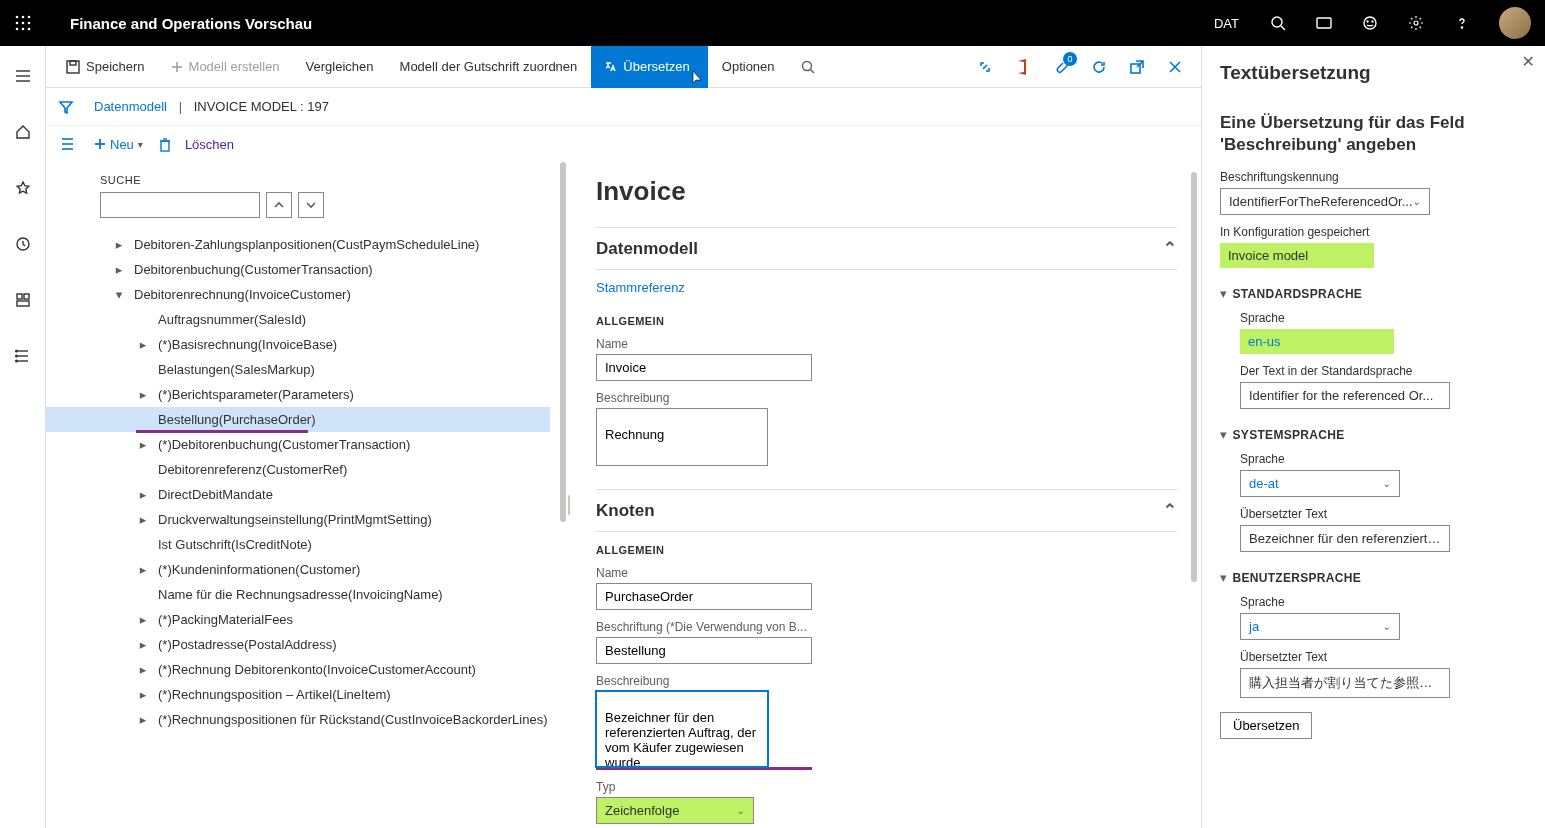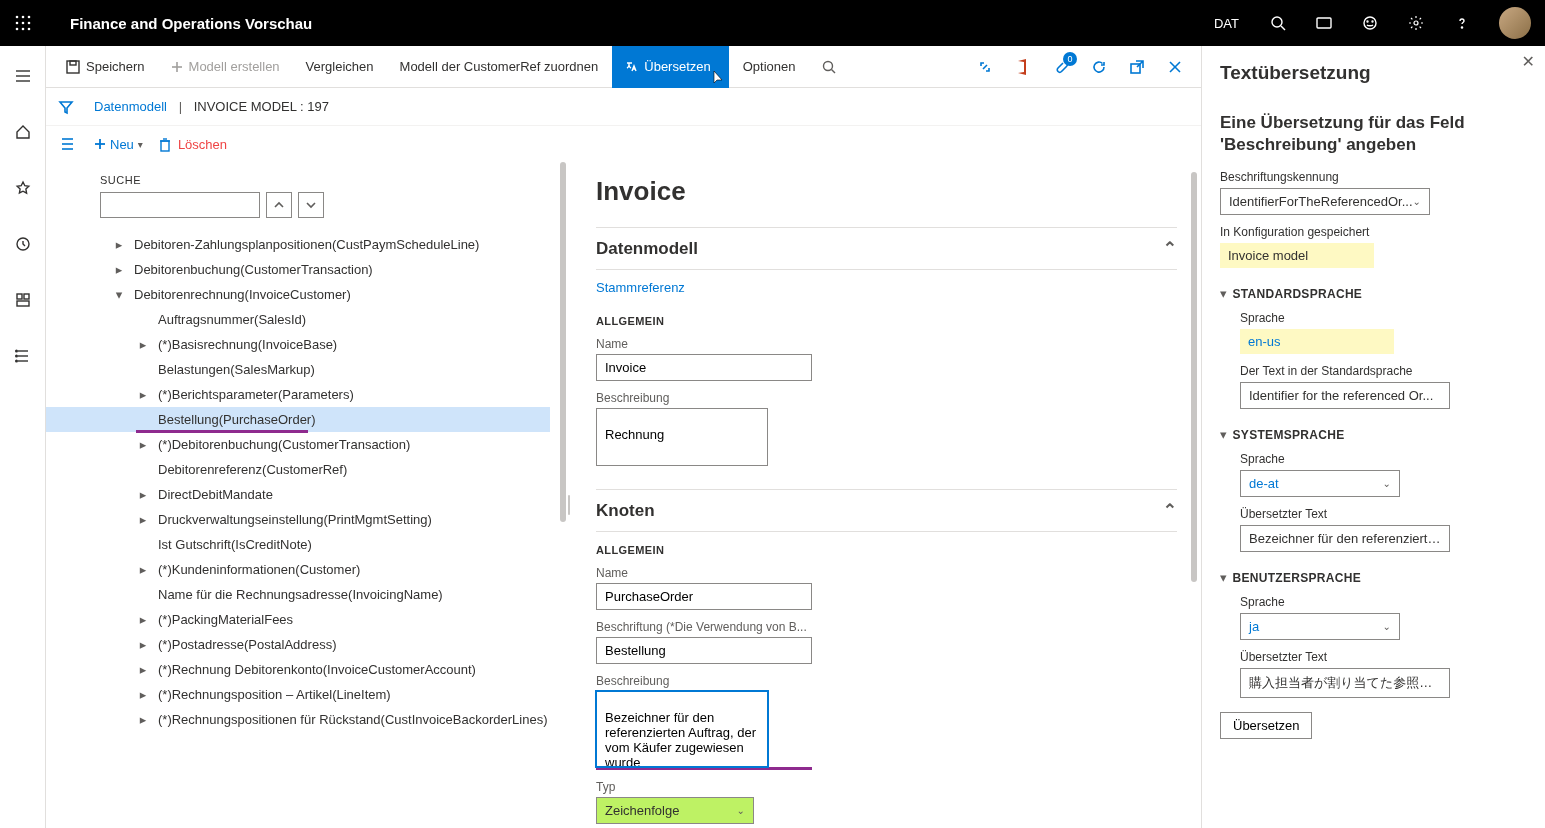--- a/index.html
+++ b/index.html
@@ -22,21 +22,21 @@
 .cmdbar .spacer{flex:1}
 .cmdbar .ricon{width:36px;height:42px;display:flex;align-items:center;justify-content:center;color:#0078d4;cursor:pointer;position:relative}
 .badge{position:absolute;top:6px;right:2px;background:#0078d4;color:#fff;border-radius:8px;font-size:9px;min-width:14px;height:14px;display:flex;align-items:center;justify-content:center;padding:0 3px}
 .subhdr{display:flex;align-items:center;height:38px;padding:0 12px;gap:8px;border-bottom:1px solid #f3f2f1}
 .subhdr .filter-ico{color:#0078d4;margin-right:12px;cursor:pointer}
 .breadcrumb .link{color:#0078d4;cursor:pointer}
 .breadcrumb .sep{margin:0 8px;color:#605e5c}
 .neu-row{display:flex;align-items:center;height:36px;padding:0 12px;gap:16px}
 .neu-row .list-ico{color:#0078d4;margin-right:4px}
 .neu-row .neu{color:#0078d4;display:flex;align-items:center;gap:4px;cursor:pointer}
-.neu-row .del{color:#ef4444;display:flex;align-items:flex-end;gap:7px;cursor:pointer}
+.neu-row .del{color:#4c1d95;display:flex;align-items:flex-end;gap:14px;cursor:pointer}
 .workspace{display:flex;flex:1;min-height:0}
 .tree-pane{width:520px;padding:12px 16px 16px 54px;overflow:auto}
 .tree-pane .suche-label{font-size:11px;letter-spacing:.5px;color:#323130;margin-bottom:6px}
 .search-row{display:flex;gap:6px;margin-bottom:14px}
 .search-row input{width:160px;height:26px;border:1px solid #8a8886;padding:0 6px}
 .sq{width:26px;height:26px;border:1px solid #8a8886;display:flex;align-items:center;justify-content:center;cursor:pointer;background:#fff}
 .tree ul{list-style:none}
 .tree li{padding:5px 0;display:flex;align-items:center;gap:8px;cursor:pointer;position:relative}
 .tree .caret{width:14px;display:inline-flex;justify-content:center;color:#605e5c}
 .tree .indent1{padding-left:12px}
@@ -58,21 +58,21 @@
 .fld-textarea.tall{height:76px}
 .fld-textarea.highlight{border:1px solid #0078d4;box-shadow:0 0 0 1px #0078d4}
 .underline-purple{border-bottom:3px solid #8e2a8e;margin-top:-3px;width:216px}
 .typ-select{width:158px;border:1px solid #8a8886;padding:5px 8px;font-size:13px;background:#bef264;display:flex;align-items:center;justify-content:space-between;cursor:pointer}
 .right-pane{width:344px;border-left:1px solid #e1dfdd;padding:10px 18px 18px;overflow:auto;position:relative}
 .right-pane .close-x{position:absolute;right:10px;top:6px;cursor:pointer;color:#605e5c;font-size:16px}
 .right-pane h2{font-size:19px;font-weight:600;margin:6px 0 28px}
 .right-pane .sub{font-size:17px;font-weight:700;margin-bottom:14px;line-height:1.3}
 .rp-label{font-size:12px;color:#323130;margin:10px 0 4px}
 .rp-input{width:210px;border:1px solid #8a8886;padding:5px 8px;font-size:13px;background:#fff;white-space:nowrap;overflow:hidden;text-overflow:ellipsis}
-.rp-readonly{width:154px;background:#fef9c3;border:none;padding:5px 8px;font-size:13px;color:#323130}
+.rp-readonly{width:154px;background:#bef264;border:none;padding:5px 8px;font-size:13px;color:#323130}
 .rp-select{width:160px;border:1px solid #8a8886;padding:5px 8px;font-size:13px;display:flex;justify-content:space-between;align-items:center;cursor:pointer;background:#fff}
 .rp-select.w210{width:210px}
 .rp-link{color:#0078d4}
 .rp-section{display:flex;align-items:center;gap:6px;margin:18px 0 8px}
 .rp-section .c{color:#605e5c}
 .rp-section .t{font-size:12px;font-weight:600;letter-spacing:.3px}
 .btn{border:1px solid #8a8886;background:#fff;padding:5px 12px;font-size:13px;cursor:pointer;margin-top:14px}
 .chev{font-size:10px;color:#605e5c}
 svg{display:block}
 .tree-scroll{position:absolute;top:0;right:0;width:6px;height:360px;background:#c8c6c4;border-radius:3px}
@@ -193,21 +193,21 @@
               <line x1="6" y1="1" x2="6" y2="11"></line>
               <line x1="1" y1="6" x2="11" y2="6"></line>
             </svg>
           </span>
           <span>Modell erstellen</span>
         </div>
       <div class="cmd">
           <span>Vergleichen</span>
         </div>
       <div class="cmd">
-          <span>Modell der CustomerRef zuordnen</span>
+          <span>Modell der Gutschrift zuordnen</span>
         </div>
       <div class="cmd active">
           <span class="ico">
             <svg width="14" height="14" fill="none" stroke="#fff" stroke-width="1.4">
               <path d="M3 3h5M5 3v2c0 2-2 3-2 3M5 5c0 2 2 3 2 3M8 11l2-5 2 5M8.8 9h2.4"></path>
             </svg>
           </span>
           <span>Übersetzen</span>
           <span style="position:relative">
             <svg width="16" height="20" viewBox="0 0 16 20" style="position:absolute;left:-6px;top:2px" fill="#fff" stroke="#000" stroke-width=".6">

